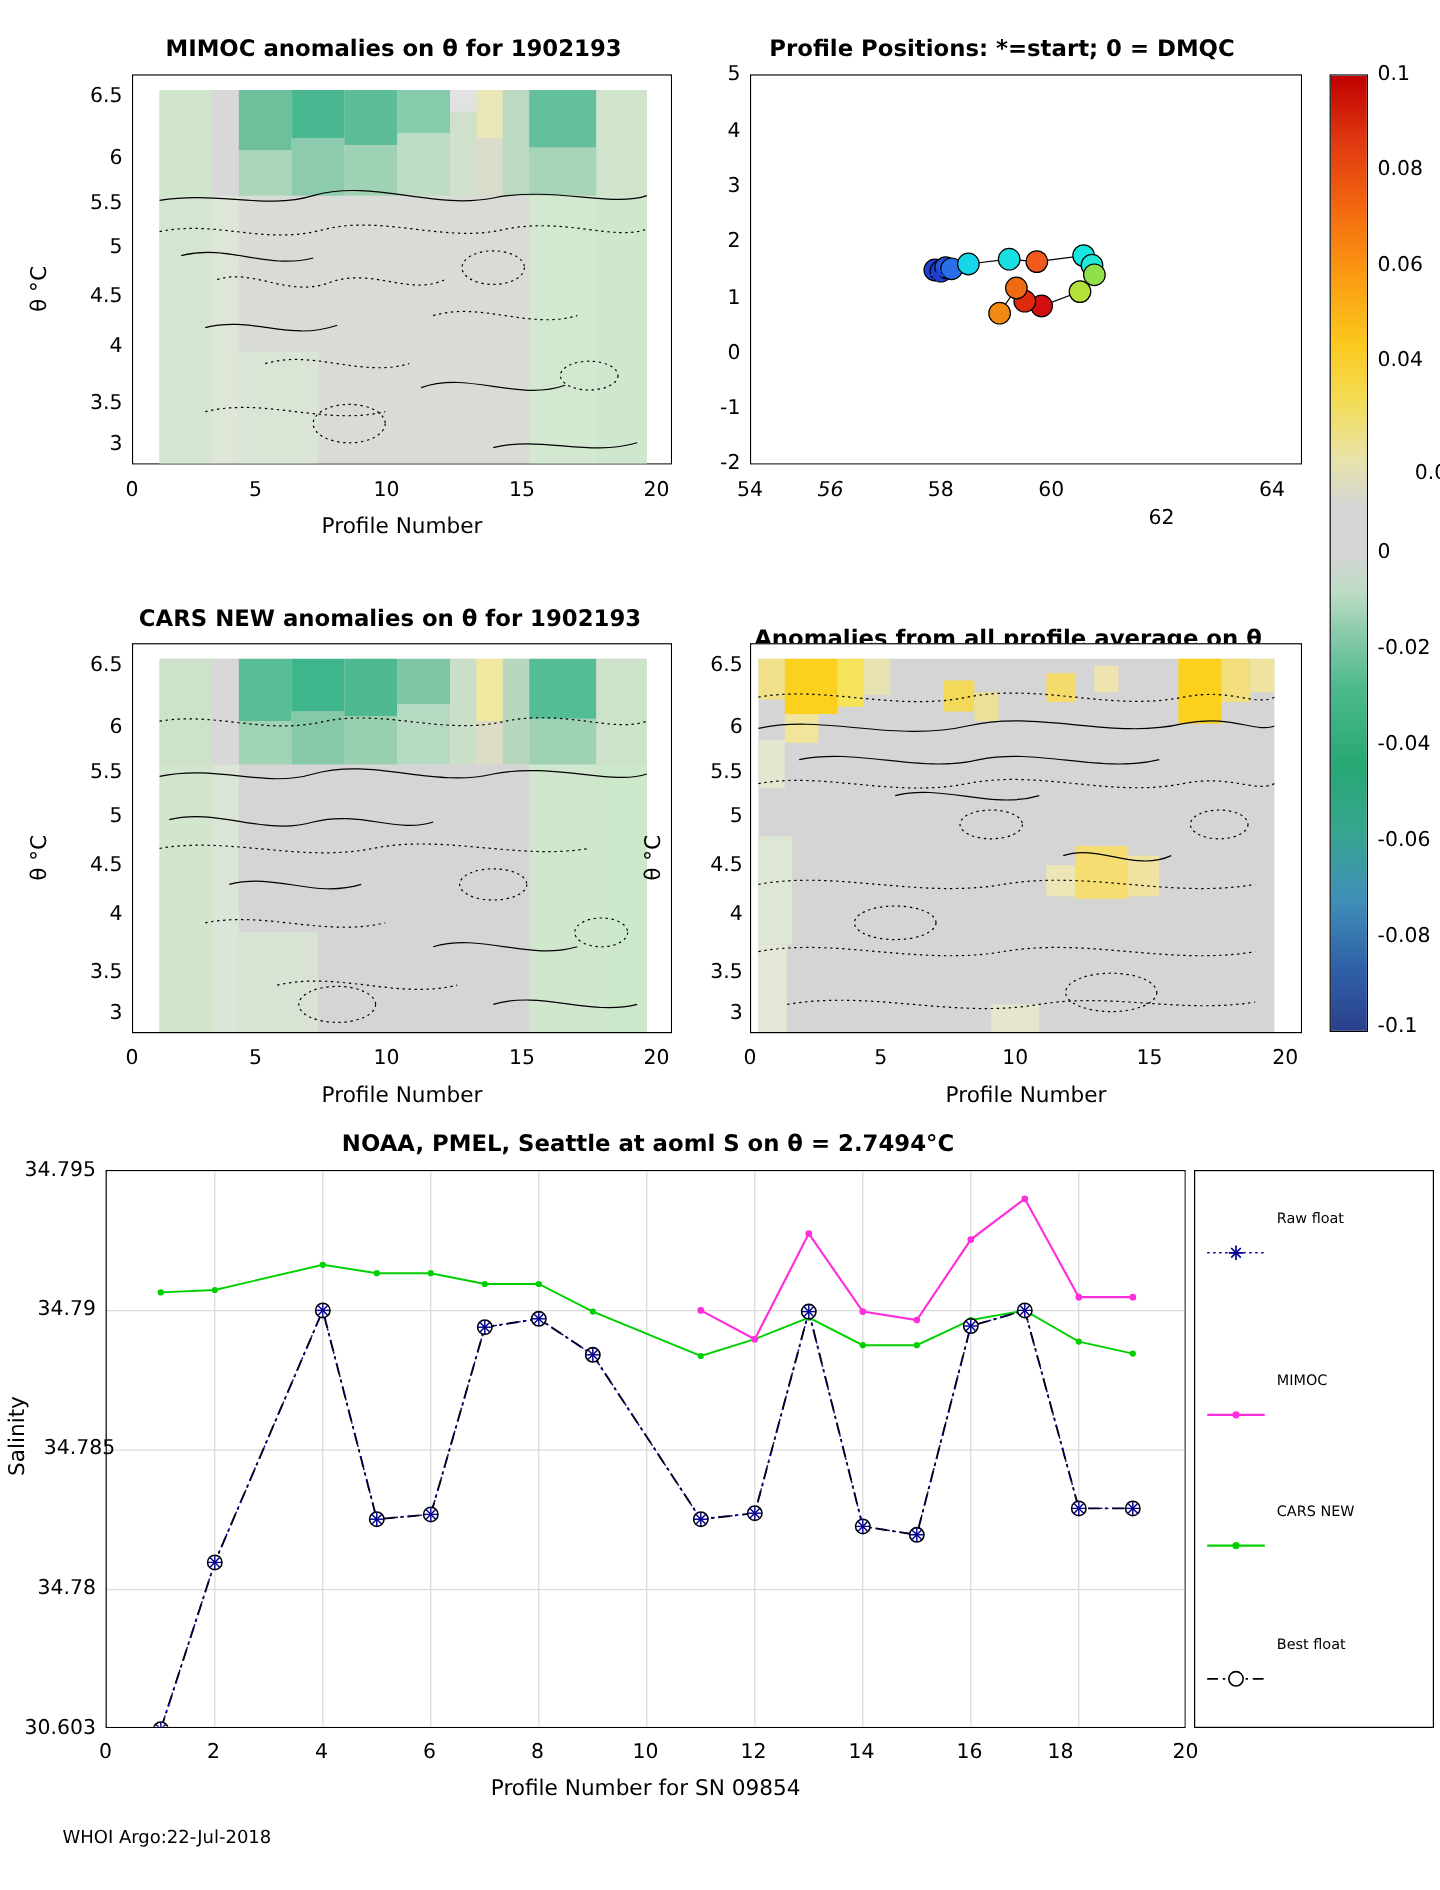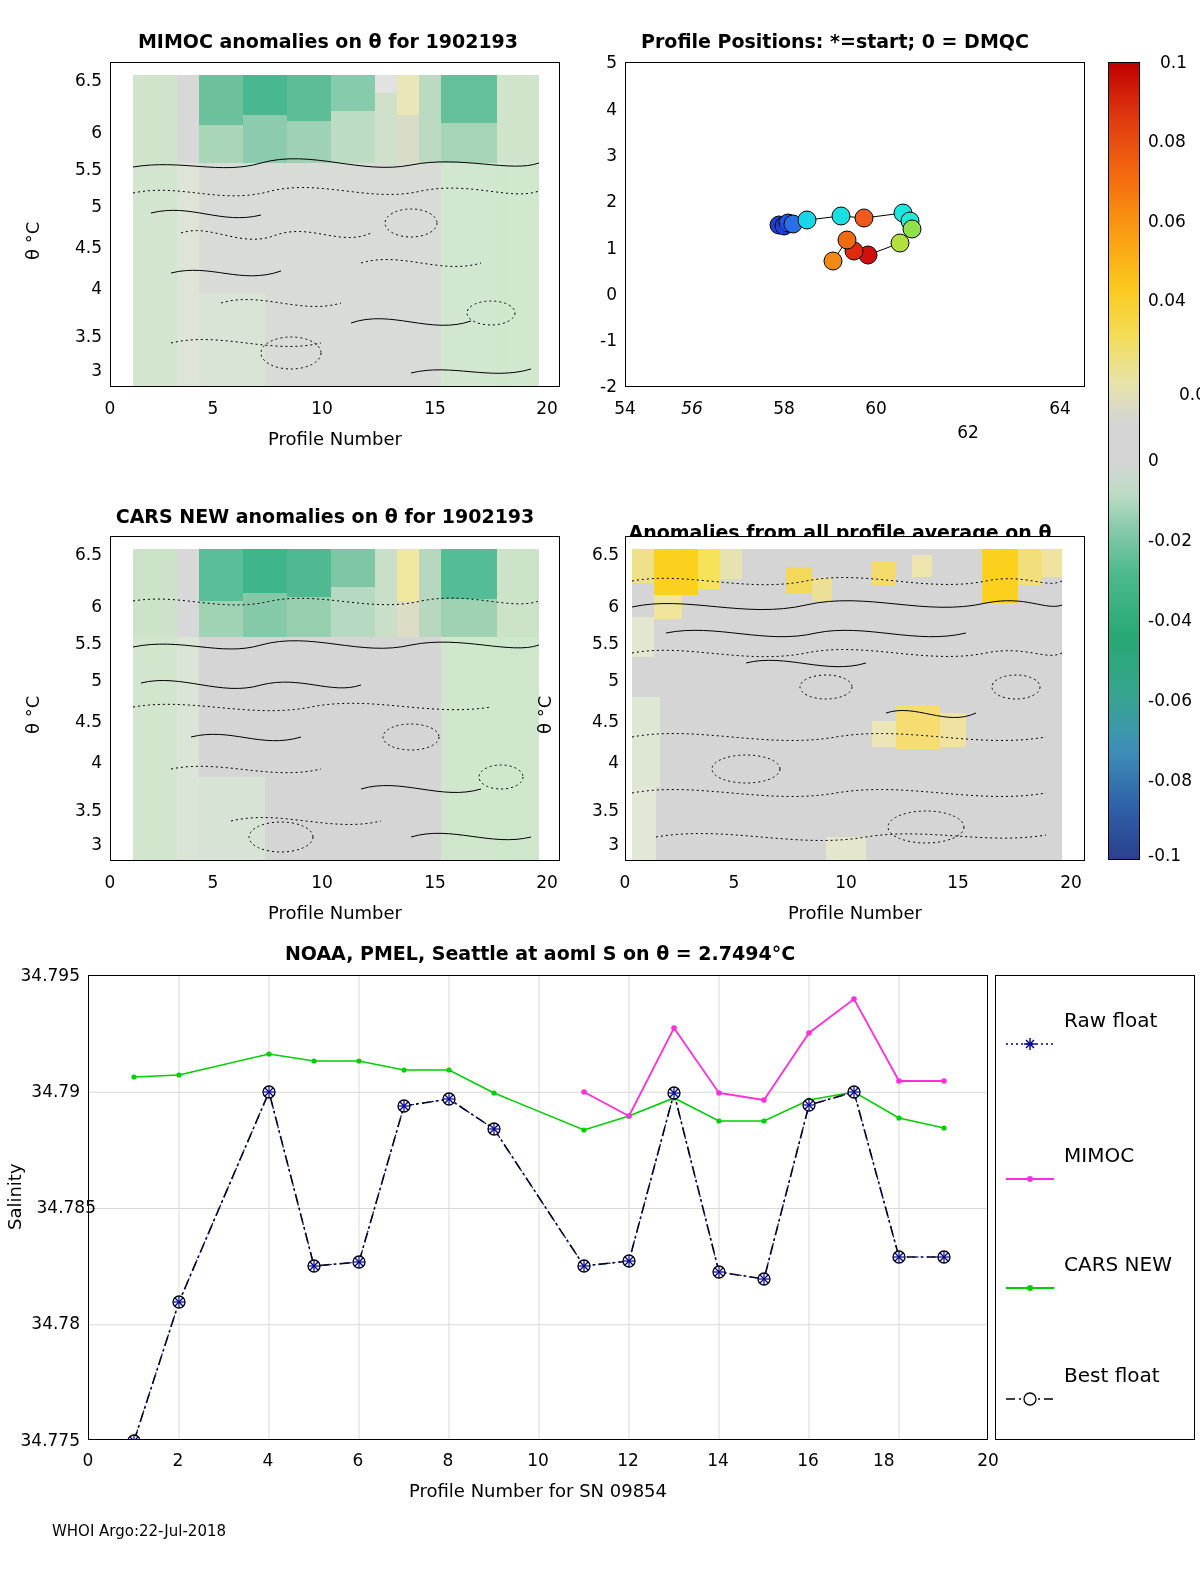--- a/index.html
+++ b/index.html
@@ -6,21 +6,21 @@
   body{width:1200px;height:1575px;position:relative;font-family:"DejaVu Sans",sans-serif;color:#000;}
   .panel{position:absolute;}
   .axbox{position:absolute;border:1px solid #000;background:#fff;box-sizing:border-box;overflow:hidden;}
   .title{position:absolute;font-weight:bold;font-size:19px;text-align:center;white-space:nowrap;}
   .axlabel{position:absolute;font-size:18px;}
   .tick{position:absolute;font-size:17px;}
   .ytick{text-align:right;}
   .rot{transform:rotate(-90deg);transform-origin:left top;white-space:nowrap;}
   .footer{position:absolute;font-size:15px;}
   .legendbox{position:absolute;border:1px solid #000;background:#fff;box-sizing:border-box;}
-  .legitem{position:absolute;font-size:20px;}
+  .legitem{position:absolute;font-size:12px;}
   svg{display:block;}
 </style>
 </head>
 <body>
 
 <div class="panel">
   <div class="title" style="left:78px;top:30px;width:500px;">MIMOC anomalies on θ  for 1902193</div>
 
   <div class="axbox" style="left:110px;top:62px;width:450px;height:325px;">
     <svg width="450" height="325" viewBox="0 0 450 325">
@@ -169,21 +169,21 @@
           <stop offset="0.72" stop-color="#fbc81d"></stop>
           <stop offset="0.79" stop-color="#fa9b12"></stop>
           <stop offset="0.86" stop-color="#f4690f"></stop>
           <stop offset="0.93" stop-color="#e03a10"></stop>
           <stop offset="1.00" stop-color="#c00000"></stop>
         </linearGradient>
       </defs>
       <rect x="0" y="0" width="32" height="798" fill="url(#cbgrad)"></rect>
     </svg>
   </div>
-  <div class="tick" style="left:1148px;top:52px;margin-left:12px;">0.1</div>
+  <div class="tick" style="left:1148px;top:52px;">0.1</div>
   <div class="tick" style="left:1148px;top:131px;">0.08</div>
   <div class="tick" style="left:1148px;top:211px;">0.06</div>
   <div class="tick" style="left:1148px;top:290px;">0.04</div>
   <div class="tick" style="left:1148px;top:384px;margin-left:31px;">0.02</div>
   <div class="tick" style="left:1148px;top:450px;">0</div>
   <div class="tick" style="left:1148px;top:530px;">-0.02</div>
   <div class="tick" style="left:1148px;top:610px;">-0.04</div>
   <div class="tick" style="left:1148px;top:690px;">-0.06</div>
   <div class="tick" style="left:1148px;top:770px;">-0.08</div>
   <div class="tick" style="left:1148px;top:845px;">-0.1</div>
@@ -484,21 +484,21 @@
             <line x1="859" y1="277" x2="851" y2="285"></line>
         </g>
       </g>
     </svg>
   </div>
 
   <div class="tick ytick" style="left:0px;top:965px;width:80px;">34.795</div>
   <div class="tick ytick" style="left:0px;top:1081px;width:80px;">34.79</div>
   <div class="tick ytick" style="left:16px;top:1197px;width:80px;">34.785</div>
   <div class="tick ytick" style="left:0px;top:1313px;width:80px;">34.78</div>
-  <div class="tick ytick" style="left:0px;top:1430px;width:80px;">34.775</div>
+  <div class="tick ytick" style="left:0px;top:1430px;width:80px;">30.603</div>
 
   <div class="tick" style="left:63px;top:1450px;width:50px;text-align:center;">0</div>
   <div class="tick" style="left:153px;top:1450px;width:50px;text-align:center;">2</div>
   <div class="tick" style="left:243px;top:1450px;width:50px;text-align:center;">4</div>
   <div class="tick" style="left:333px;top:1450px;width:50px;text-align:center;">6</div>
   <div class="tick" style="left:423px;top:1450px;width:50px;text-align:center;">8</div>
   <div class="tick" style="left:513px;top:1450px;width:50px;text-align:center;">10</div>
   <div class="tick" style="left:603px;top:1450px;width:50px;text-align:center;">12</div>
   <div class="tick" style="left:693px;top:1450px;width:50px;text-align:center;">14</div>
   <div class="tick" style="left:783px;top:1450px;width:50px;text-align:center;">16</div>

